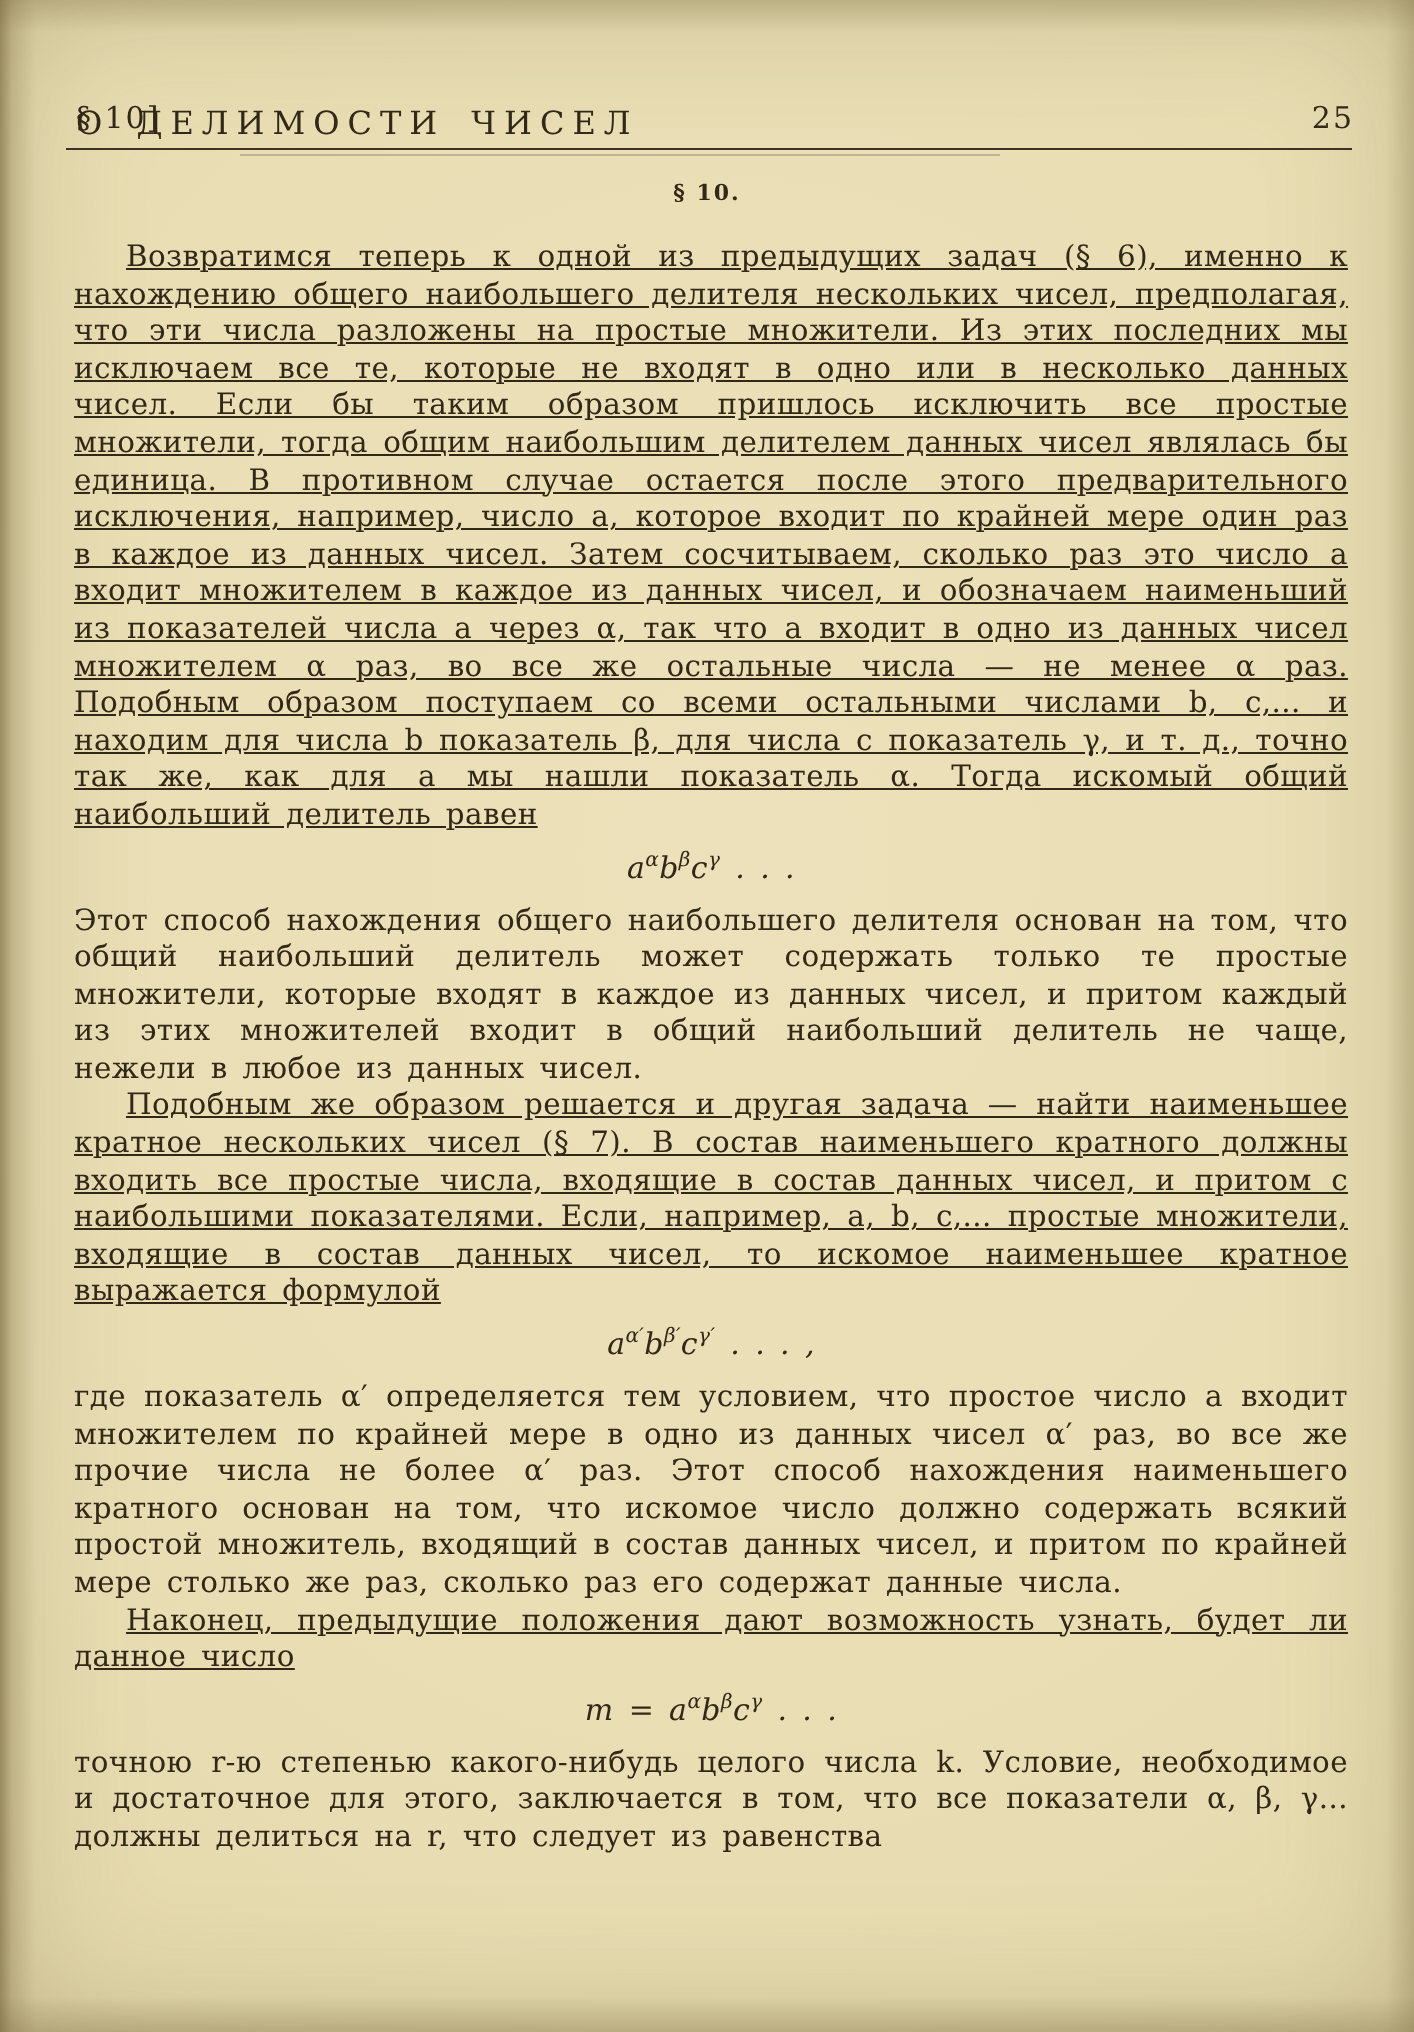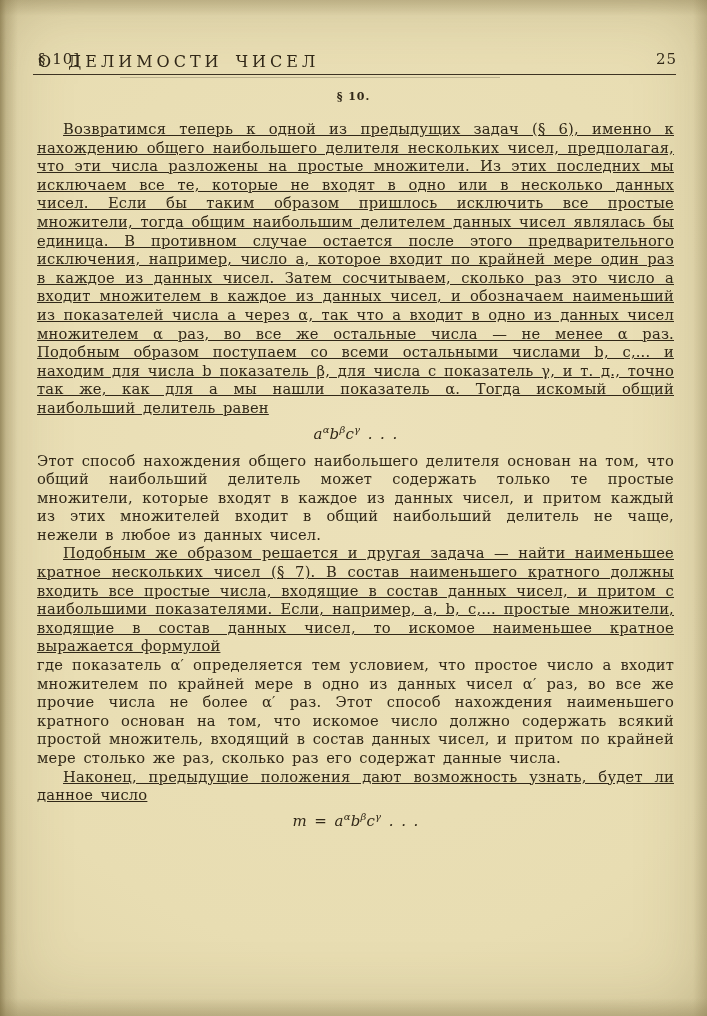--- a/index.html
+++ b/index.html
@@ -70,18 +70,20 @@
   <div class="rule"></div>
   <div class="rule2"></div>
 
   <h2 class="section-heading">§ 10.</h2>
 
   <div class="content">
     <p class="para indent">Возвратимся теперь к одной из предыдущих задач (§ 6), именно к нахождению общего наибольшего делителя нескольких чисел, предполагая, что эти числа разложены на простые множители. Из этих последних мы исключаем все те, которые не входят в одно или в несколько данных чисел. Если бы таким образом пришлось исключить все простые множители, тогда общим наибольшим делителем данных чисел являлась бы единица. В противном случае остается после этого предварительного исключения, например, число a, которое входит по крайней мере один раз в каждое из данных чисел. Затем сосчитываем, сколько раз это число a входит множителем в каждое из данных чисел, и обозначаем наименьший из показателей числа a через α, так что a входит в одно из данных чисел множителем α раз, во все же остальные числа — не менее α раз. Подобным образом поступаем со всеми остальными числами b, c,... и находим для числа b показатель β, для числа c показатель γ, и т. д., точно так же, как для a мы нашли показатель α. Тогда искомый общий наибольший делитель равен</p>
     <div class="formula"><span class="fb">a</span><sup class="fs">α</sup><span class="fb">b</span><sup class="fs">β</sup><span class="fb">c</span><sup class="fs">γ</sup><span class="fb"> . . .</span></div>
     <p class="para">Этот способ нахождения общего наибольшего делителя основан на том, что общий наибольший делитель может содержать только те простые множители, которые входят в каждое из данных чисел, и притом каждый из этих множителей входит в общий наибольший делитель не чаще, нежели в любое из данных чисел.</p>
     <p class="para indent">Подобным же образом решается и другая задача — найти наименьшее кратное нескольких чисел (§ 7). В состав наименьшего кратного должны входить все простые числа, входящие в состав данных чисел, и притом с наибольшими показателями. Если, например, a, b, c,... простые множители, входящие в состав данных чисел, то искомое наименьшее кратное выражается формулой</p>
+    <div class="formula"><span class="fb">a</span><sup class="fs">α′</sup><span class="fb">b</span><sup class="fs">β′</sup><span class="fb">c</span><sup class="fs">γ′</sup><span class="fb"> . . . ,</span></div>
     <p class="para">где показатель α′ определяется тем условием, что простое число a входит множителем по крайней мере в одно из данных чисел α′ раз, во все же прочие числа не более α′ раз. Этот способ нахождения наименьшего кратного основан на том, что искомое число должно содержать всякий простой множитель, входящий в состав данных чисел, и притом по крайней мере столько же раз, сколько раз его содержат данные числа.</p>
     <p class="para indent">Наконец, предыдущие положения дают возможность узнать, будет ли данное число</p>
     <div class="formula"><span class="fb">m = a</span><sup class="fs">α</sup><span class="fb">b</span><sup class="fs">β</sup><span class="fb">c</span><sup class="fs">γ</sup><span class="fb"> . . .</span></div>
+    <p class="para">точною r-ю степенью какого-нибудь целого числа k. Условие, необходимое и достаточное для этого, заключается в том, что все показатели α, β, γ... должны делиться на r, что следует из равенства</p>
   </div>
 
 </div>
 
 </body></html>

